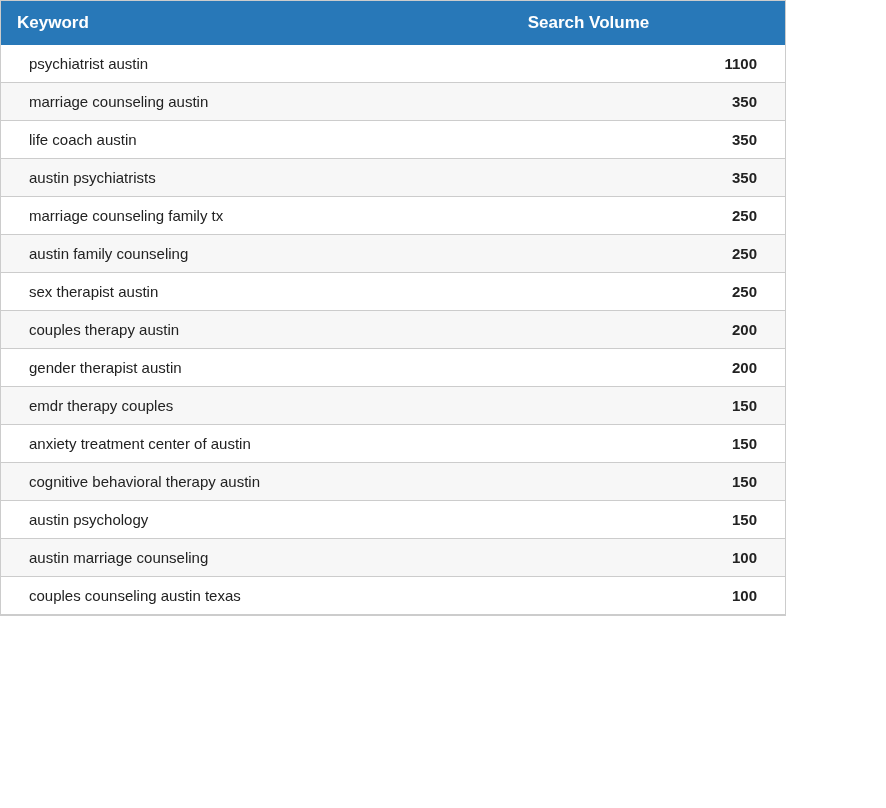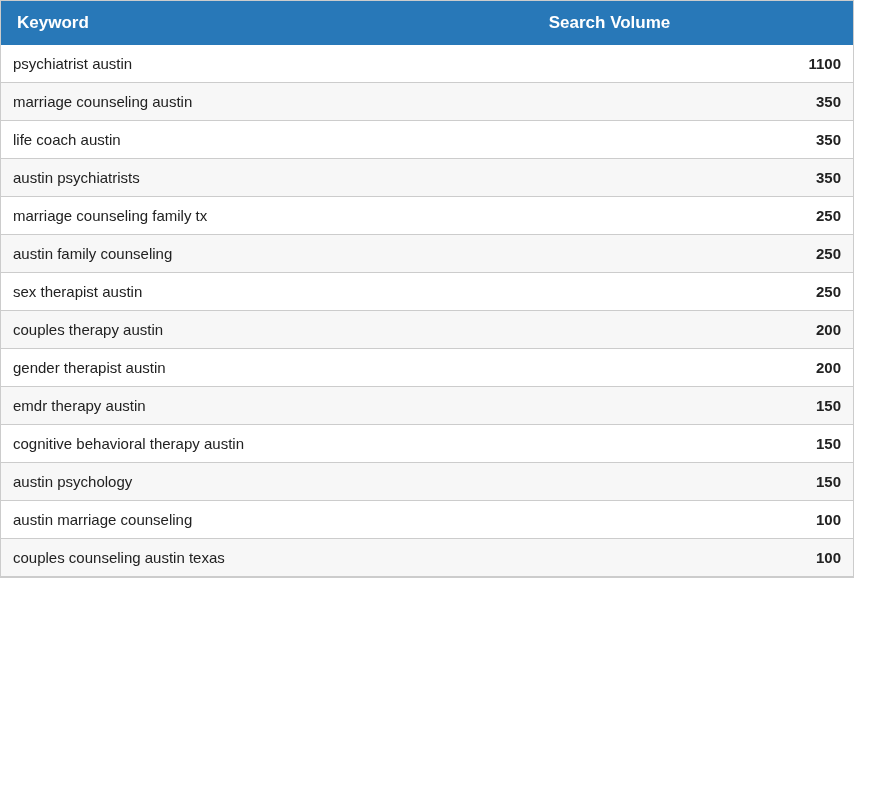--- a/index.html
+++ b/index.html
@@ -9,21 +9,21 @@
     }
 
     body {
       font-family: Arial, sans-serif;
       background: #ffffff;
       width: 886px;
       min-height: 808px;
     }
 
     .table-container {
-      width: 854px;
+      width: 786px;
       border: 1px solid #cccccc;
     }
 
     table {
       width: 100%;
       border-collapse: collapse;
     }
 
     thead tr {
       background-color: #2878b8;
@@ -47,21 +47,21 @@
 
     tbody tr:nth-child(even) {
       background-color: #f7f7f7;
     }
 
     tbody tr:nth-child(odd) {
       background-color: #ffffff;
     }
 
     tbody td {
-      padding: 10px 12px;
+      padding: 10px 28px;
       font-size: 15px;
       color: #222222;
     }
 
     tbody td.col-volume {
       text-align: right;
       font-weight: bold;
     }
   </style>
 </head>
@@ -106,21 +106,25 @@
         </tr>
         <tr>
           <td>couples therapy austin</td>
           <td class="col-volume">200</td>
         </tr>
         <tr>
           <td>gender therapist austin</td>
           <td class="col-volume">200</td>
         </tr>
         <tr>
-          <td>emdr therapy austin</td>
+          <td>emdr therapy couples</td>
+          <td class="col-volume">150</td>
+        </tr>
+        <tr>
+          <td>anxiety treatment center of austin</td>
           <td class="col-volume">150</td>
         </tr>
         <tr>
           <td>cognitive behavioral therapy austin</td>
           <td class="col-volume">150</td>
         </tr>
         <tr>
           <td>austin psychology</td>
           <td class="col-volume">150</td>
         </tr>

